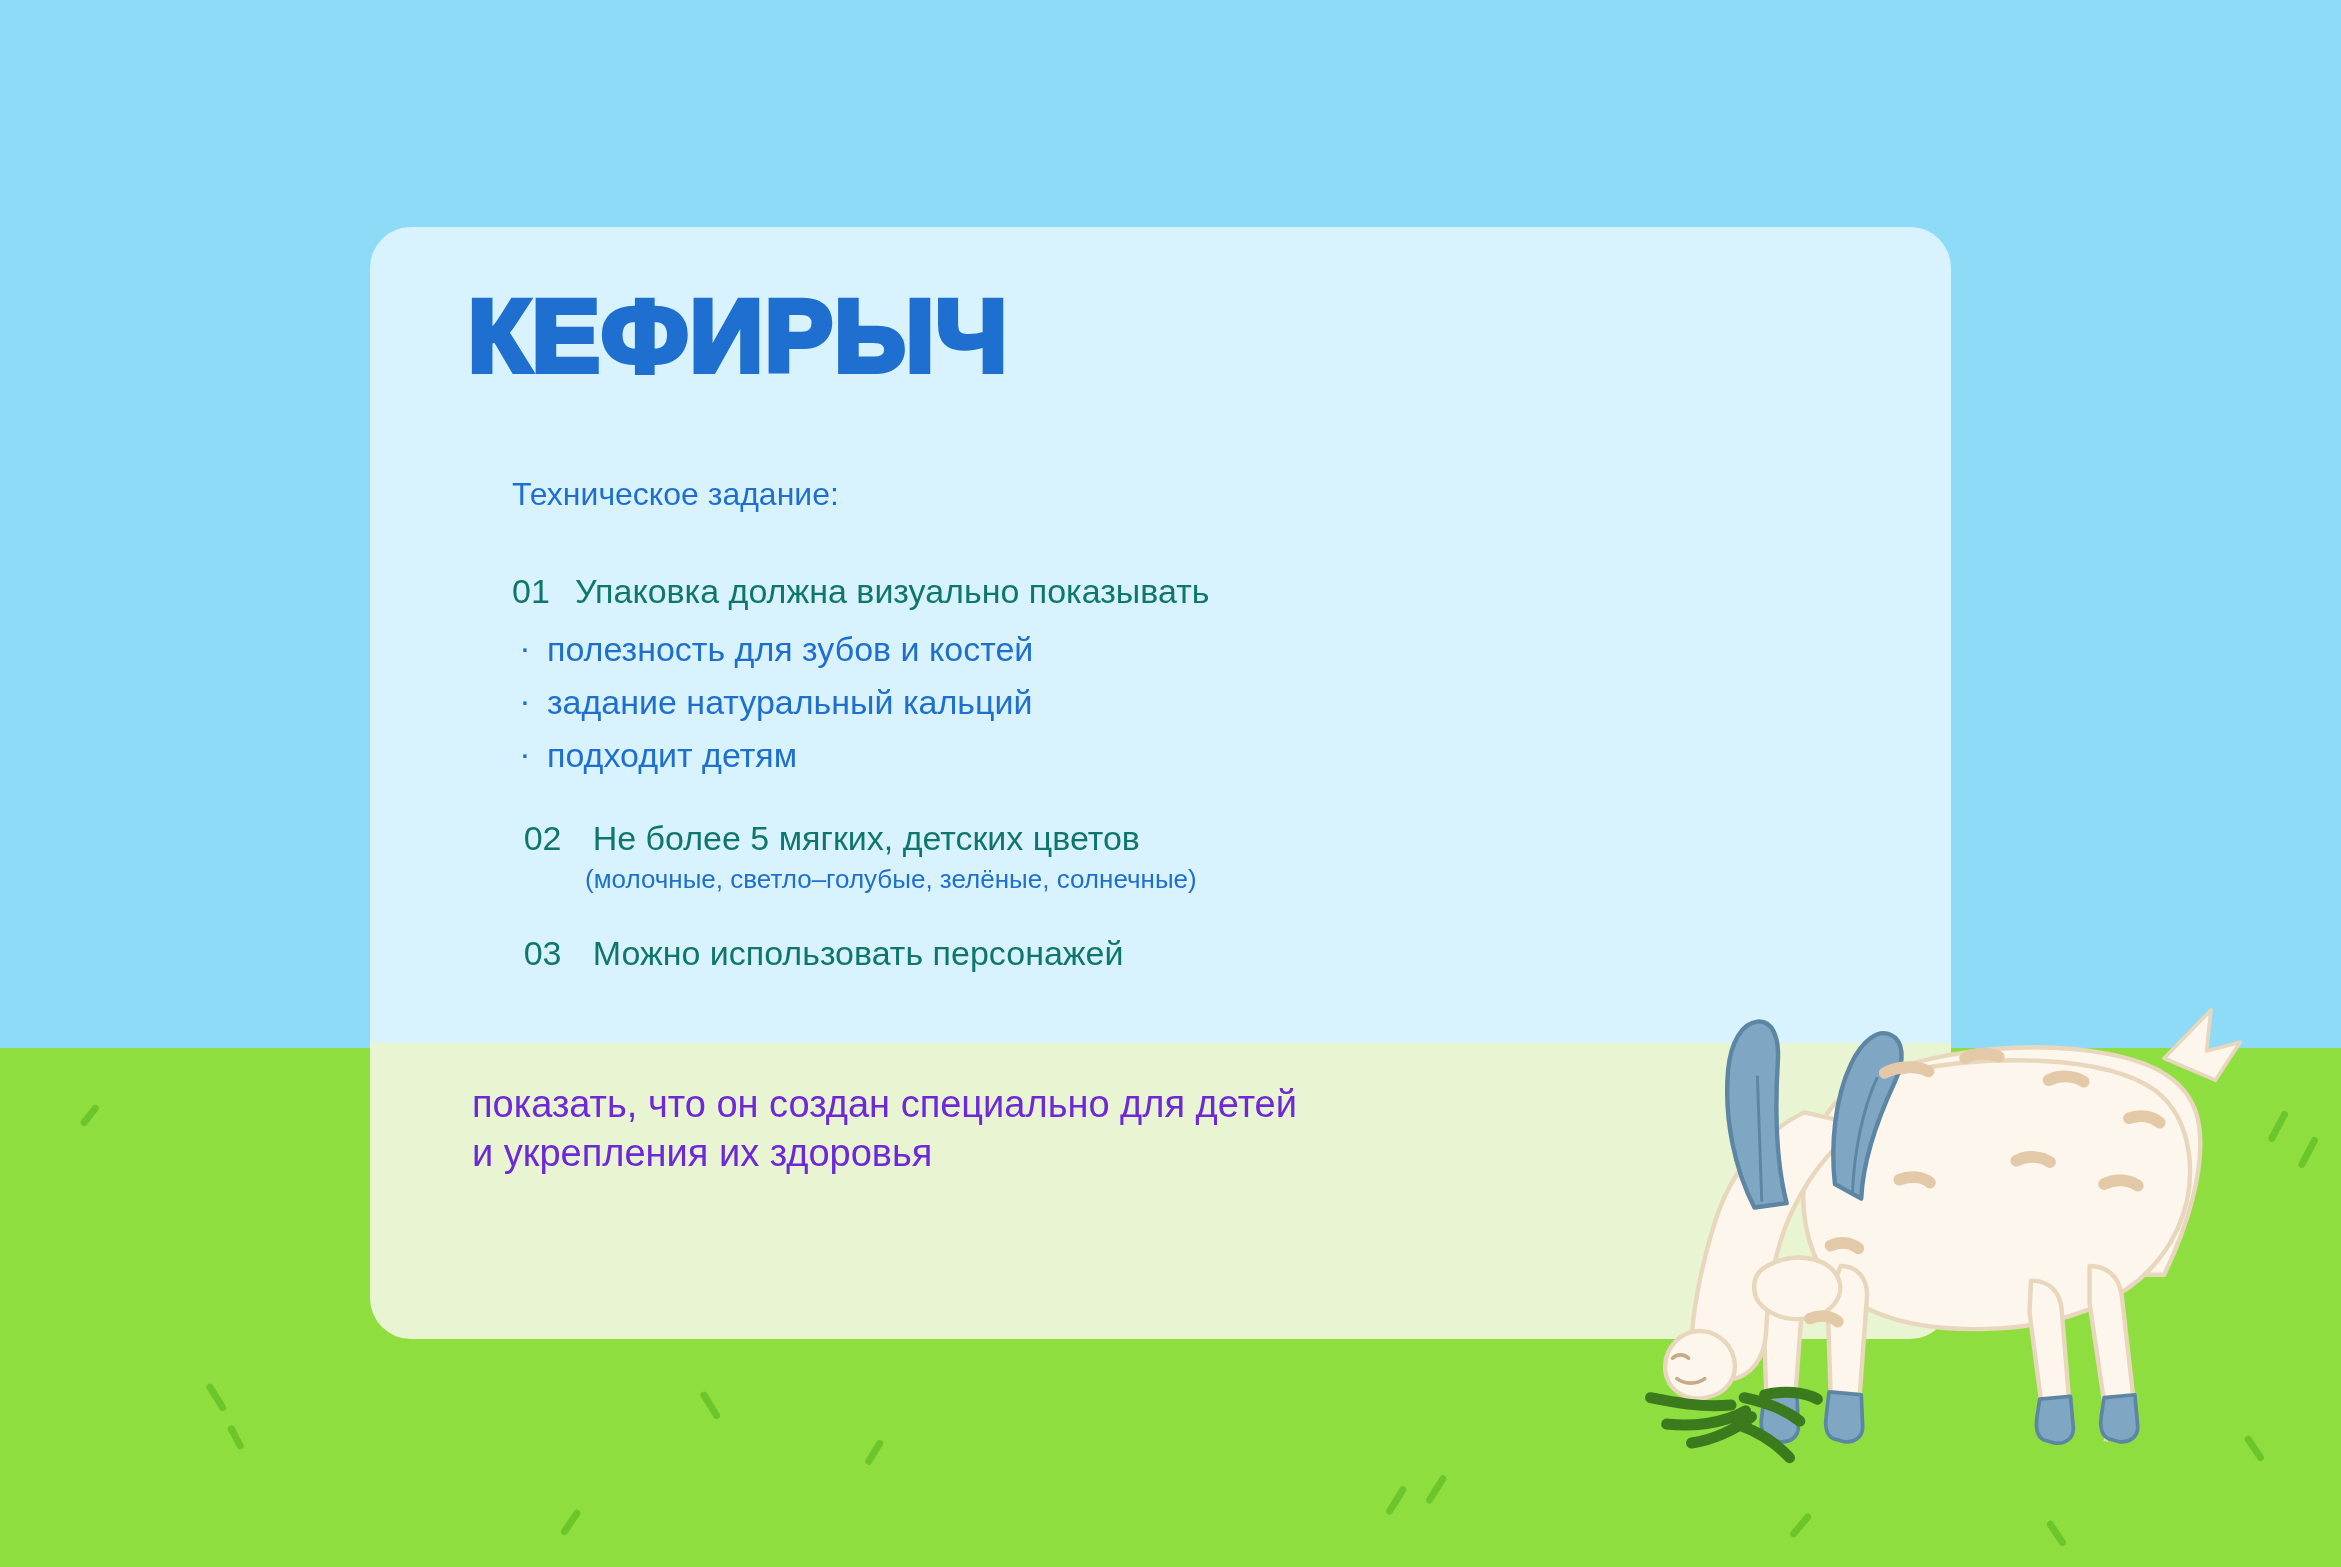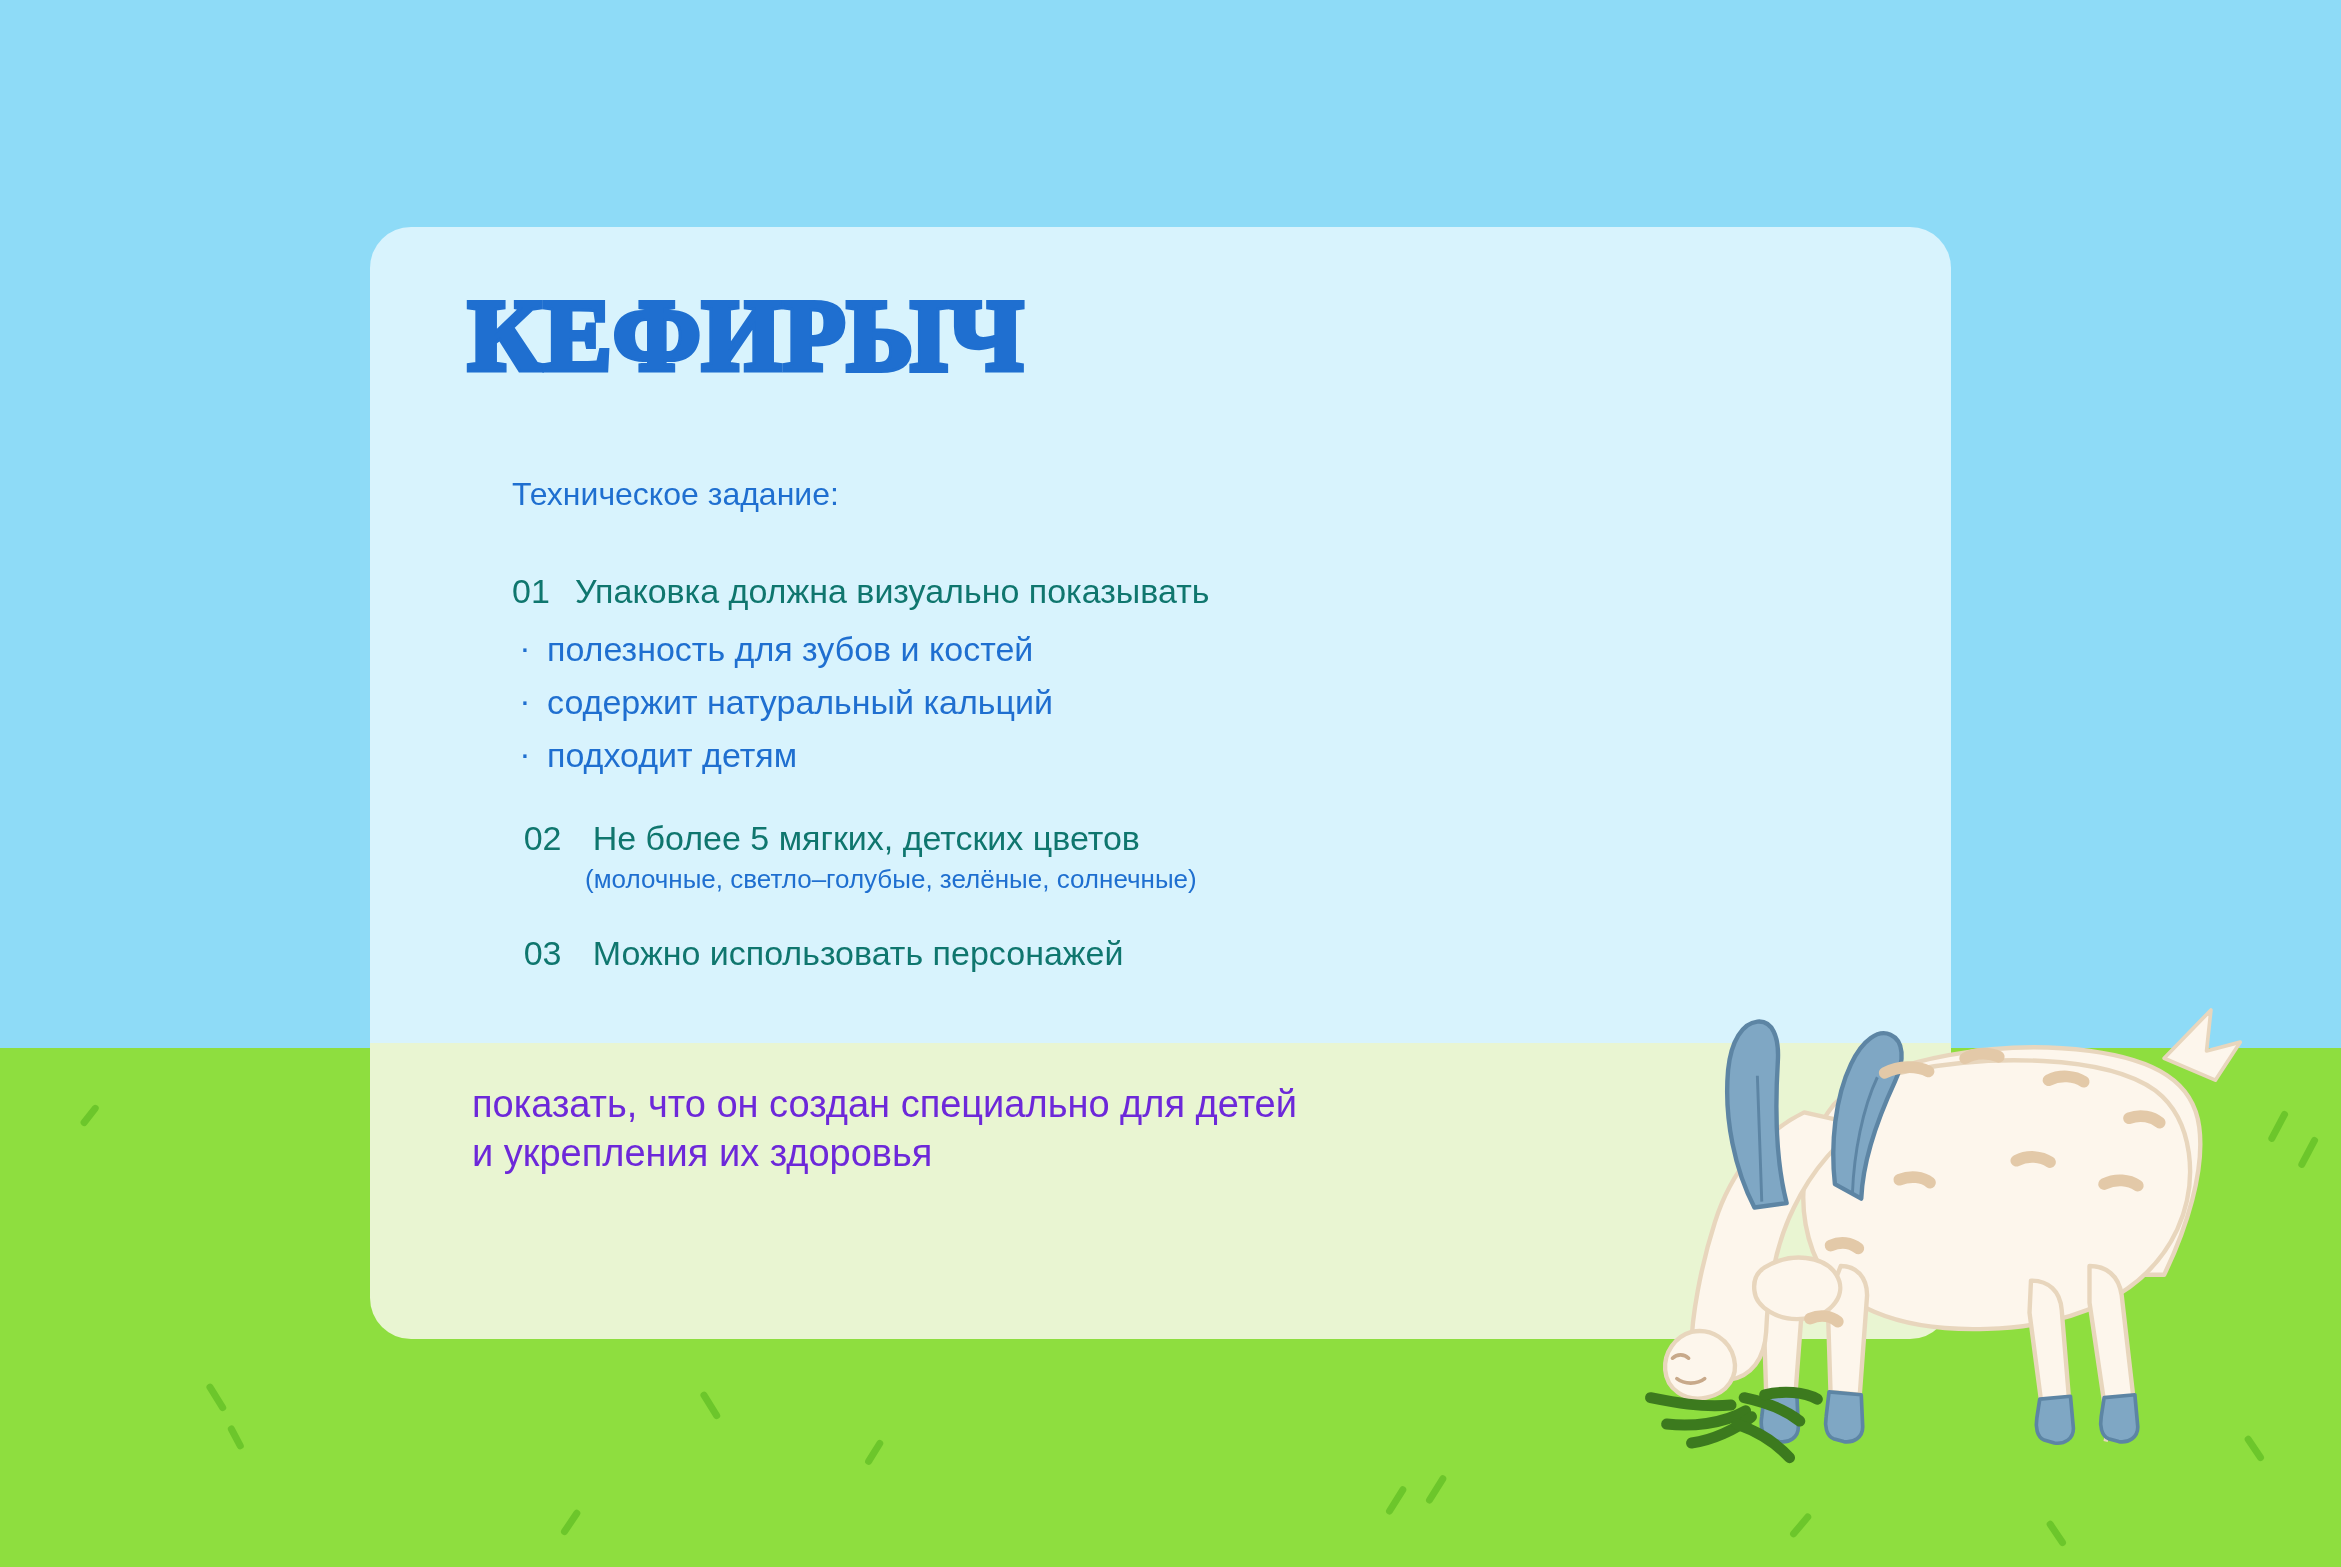--- a/index.html
+++ b/index.html
@@ -68,21 +68,21 @@
   }
   
   .title {
     position: absolute;
     left: 468px;
     top: 285px;
     font-size: 102px;
     font-weight: bold;
     letter-spacing: 1.5px;
     color: #1f6fd0;
-    font-family: Liberation Serif, serif;
+    font-family: Liberation Sans, sans-serif;
     -webkit-text-stroke: 5.9px #1f6fd0;
     paint-order: stroke fill;
     line-height: 1;
   }
   
   .spec {
     position: absolute;
     left: 512px;
     top: 476px;
     width: 1244px;
@@ -193,21 +193,21 @@
 
   <div class="spec">
     <div class="spec-heading">Техническое задание:</div>
 
     <div class="spec-item">
       <span class="spec-num">01</span>
       <span class="spec-text">Упаковка должна визуально показывать</span>
     </div>
     <ul class="sub-list">
       <li><span class="dot">·</span><span>полезность для зубов и костей</span></li>
-      <li><span class="dot">·</span><span>содержит натуральный кальций</span></li>
+      <li><span class="dot">·</span><span>задание натуральный кальций</span></li>
       <li><span class="dot">·</span><span>подходит детям</span></li>
     </ul>
 
     <div class="block-gap"></div>
 
     <div class="spec-item">
       <span class="spec-num indent">02</span>
       <span class="spec-text">Не более 5 мягких, детских цветов</span>
     </div>
     <div class="cont-line">(молочные, светло–голубые, зелёные, солнечные)</div>

